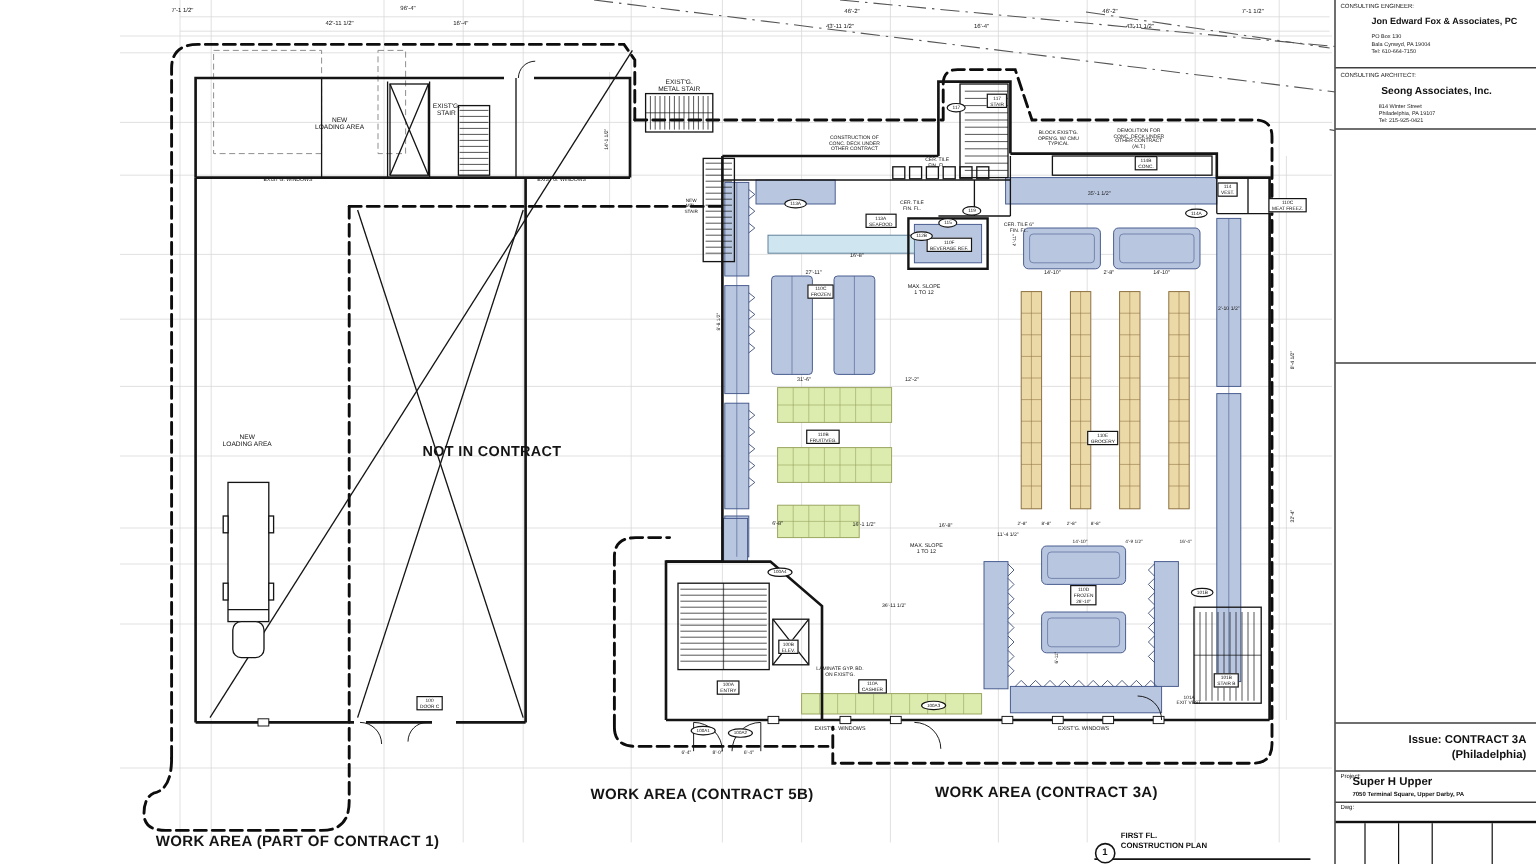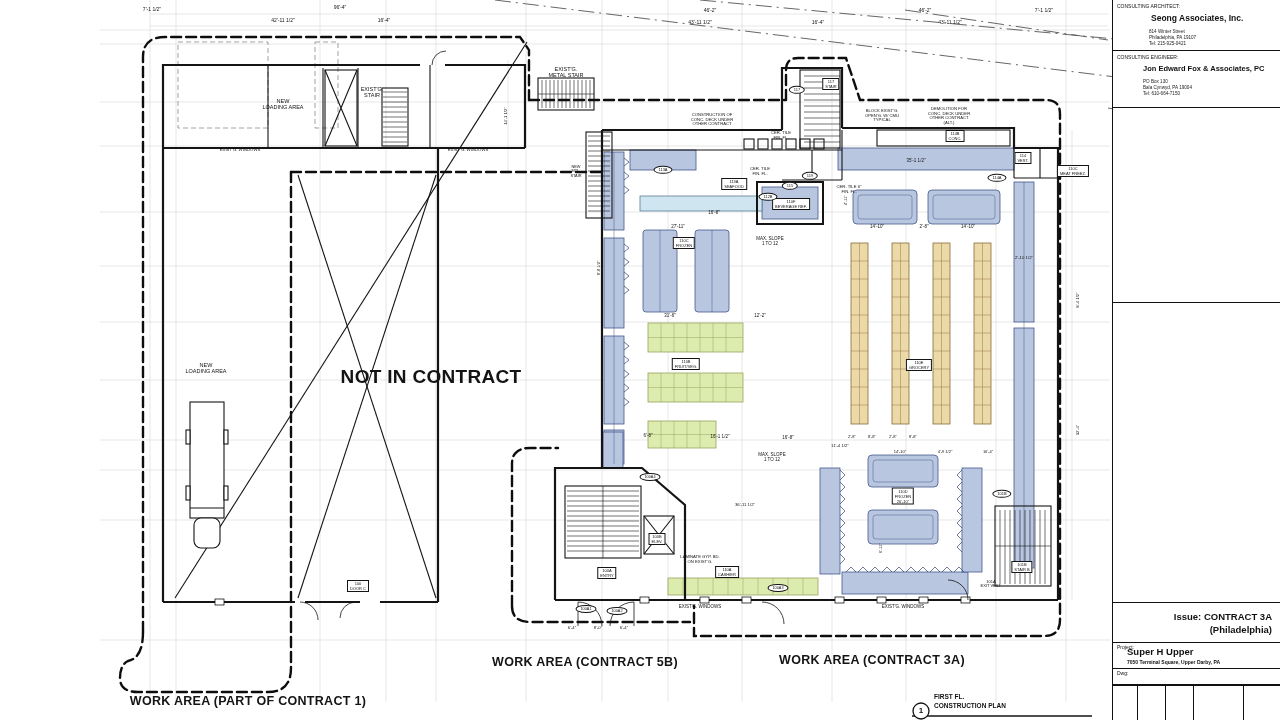--- a/index.html
+++ b/index.html
@@ -264,21 +264,21 @@
 STAIR</div>
       <div class="lbl" style="left: 240px; top: 150px; font-size: 4.3px; transform: translate(-50%, -50%);">EXIST'G. WINDOWS</div>
       <div class="lbl" style="left: 468px; top: 150px; font-size: 4.3px; transform: translate(-50%, -50%);">EXIST'G. WINDOWS</div>
       <div class="lbl" style="left: 566px; top: 72px; font-size: 5.5px; transform: translate(-50%, -50%);">EXIST'G.
 METAL STAIR</div>
       <div class="lbl" style="left: 576px; top: 172px; font-size: 3.9px; transform: translate(-50%, -50%);">NEW
 MTL.
 STAIR</div>
       <div class="lbl" style="left: 206px; top: 368px; font-size: 5.5px; transform: translate(-50%, -50%);">NEW
 LOADING AREA</div>
-      <div class="lbl bold" style="left: 410px; top: 377px; font-size: 19px; transform: translate(-50%, -50%); margin-left: 21px;">NOT IN CONTRACT</div>
+      <div class="lbl bold" style="left: 410px; top: 377px; font-size: 12px; transform: translate(-50%, -50%);">NOT IN CONTRACT</div>
       <div class="lbl bold" style="left: 248px; top: 701px; font-size: 12.5px; transform: translate(-50%, -50%);">WORK AREA (PART OF CONTRACT 1)</div>
       <div class="lbl bold" style="left: 585px; top: 662px; font-size: 12.5px; transform: translate(-50%, -50%);">WORK AREA (CONTRACT 5B)</div>
       <div class="lbl bold" style="left: 872px; top: 660px; font-size: 12.5px; transform: translate(-50%, -50%);">WORK AREA (CONTRACT 3A)</div>
       <div class="lbl" style="left: 712px; top: 120px; font-size: 4.2px; transform: translate(-50%, -50%);">CONSTRUCTION OF
 CONC. DECK UNDER
 OTHER CONTRACT</div>
       <div class="lbl" style="left: 882px; top: 116px; font-size: 4.2px; transform: translate(-50%, -50%);">BLOCK EXIST'G.
 OPEN'G. W/ CMU
 TYPICAL</div>
       <div class="lbl" style="left: 949px; top: 116px; font-size: 4.2px; transform: translate(-50%, -50%);">DEMOLITION FOR
@@ -375,38 +375,38 @@
       <div class="lbl" style="left: 846px; top: 200px; font-size: 4px; transform: translate(-50%, -50%) rotate(-90deg);">4'-11"</div>
     </div>
 
   <div class="lbl bold" style="left:921px;top:711px;font-size:8px;transform:translate(-50%,-50%);position:absolute;">1</div>
   <div style="position:absolute;left:934px;top:692px;font-size:6.5px;font-weight:bold;line-height:1.4;text-align:left;">
     <div>FIRST FL.</div>
     <div>CONSTRUCTION PLAN</div>
   </div>
 
   <div class="titleblock">
+    <div class="tb-sec" style="height:57px;">
+      <div class="tb-minilabel">CONSULTING ENGINEER:</div>
+      <div class="tb-firm" style="padding-left:30px;font-size:7.5px;">Jon Edward Fox &amp; Associates, PC</div>
+      <div class="tb-addr" style="padding-left:30px;">
+        <div>PO Box 130</div>
+        <div>Bala Cynwyd, PA 19004</div>
+        <div>Tel: 610-664-7150</div>
+      </div>
+    </div>
     <div class="tb-sec" style="height:51px;">
       <div class="tb-minilabel">CONSULTING ARCHITECT:</div>
       <div class="tb-firm">Seong Associates, Inc.</div>
       <div class="tb-addr">
         <div>814 Winter Street</div>
         <div>Philadelphia, PA 19107</div>
         <div>Tel: 215-925-0421</div>
       </div>
     </div>
-    <div class="tb-sec" style="height:57px;">
-      <div class="tb-minilabel">CONSULTING ENGINEER:</div>
-      <div class="tb-firm" style="padding-left:30px;font-size:7.5px;">Jon Edward Fox &amp; Associates, PC</div>
-      <div class="tb-addr" style="padding-left:30px;">
-        <div>PO Box 130</div>
-        <div>Bala Cynwyd, PA 19004</div>
-        <div>Tel: 610-664-7150</div>
-      </div>
-    </div>
     <div class="tb-sec" style="height:195px;"></div>
     <div class="tb-sec" style="height:300px;"></div>
     <div class="tb-sec" style="height:40px;">
       <div class="tb-issue">
         <div>Issue: CONTRACT 3A</div>
         <div>(Philadelphia)</div>
       </div>
     </div>
     <div class="tb-sec" style="height:26px;">
       <div class="tb-minilabel" style="padding-top:1px;">Project:</div>

